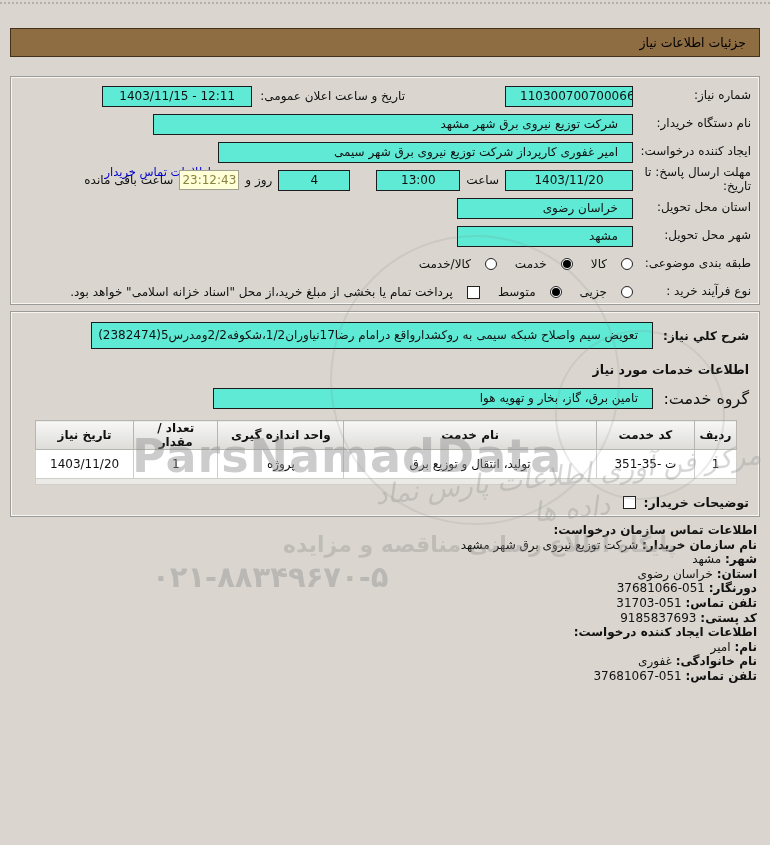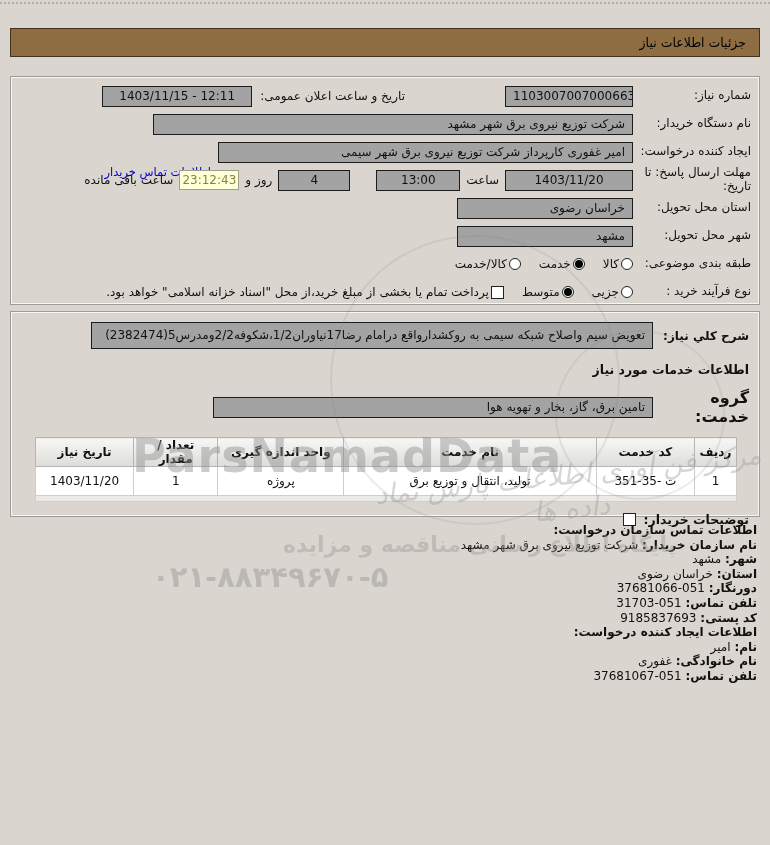--- a/index.html
+++ b/index.html
@@ -22,32 +22,32 @@
     position:absolute; right:10px; left:10px;
     border:1px solid #9b9b99;
     box-shadow: inset 1px 1px 0 #f7f6f3, inset -1px -1px 0 #f7f6f3;
     background:#dad6cf;
   }
   .gb1 { top:76px; height:229px; padding:5px 8px 0; }
   .gb2 { top:311px; height:206px; padding:0 10px; }
   .frow { display:flex; align-items:center; height:28px; font-size:12px; }
   .flabel { width:118px; flex:none; line-height:1.15; }
   .input {
-    background:#a3a3a3; border:1px solid #1c1c1c; height:21px; line-height:19px;
-    font-size:12px; padding:0 7px; overflow:hidden; white-space:nowrap;
+    background:#5eead4; border:1px solid #1c1c1c; height:21px; line-height:19px;
+    font-size:12px; padding:0 14px; overflow:hidden; white-space:nowrap;
   }
   .num { direction:ltr; unicode-bidi:isolate; text-align:center; }
   .link { color:#0000cd; font-size:11.5px; margin-right:7px; cursor:pointer; white-space:nowrap;margin-top:40px; }
   .timer {
     background:#ffffd8; color:#8a8340; border:1px solid #a0a090;
     width:60px; height:20px; line-height:18px; text-align:center; font-size:12px;
     direction:ltr; unicode-bidi:isolate;
   }
   .sep { flex:none; margin:0 6px; }
-  .opt { display:flex; align-items:center; gap:2px; margin-left:18px; }
+  .opt { display:flex; align-items:center; gap:14px; margin-left:18px; }
   .radio {
     width:12px; height:12px; border:1px solid #222; border-radius:50%;
     background:#fff; display:inline-block; position:relative; flex:none;
   }
   .radio.checked::after { content:""; position:absolute; inset:1px; background:#000; border-radius:50%; }
   .cbox { width:13px; height:13px; border:1px solid #222; background:#fff; flex:none; display:inline-block; }
   .bold { font-weight:bold; }
   .desc-row { display:flex; align-items:center; margin-top:10px; }
   .desc-row .flabel2 { width:96px; flex:none; font-weight:bold; font-size:12px; }
   .desc-input { width:562px; flex:none; height:27px; line-height:25px; }
@@ -162,21 +162,21 @@
 
   <div class="groupbox gb2">
     <div class="desc-row">
       <span class="flabel2">شرح کلي نیاز:</span>
       <div class="input desc-input">تعویض سیم واصلاح شبکه سیمی به روکشدارواقع درامام رضا17نیاوران1/2،شکوفه2/2ومدرس5(2382474)</div>
     </div>
 
     <div class="section-heading">اطلاعات خدمات مورد نیاز</div>
 
     <div class="group-row">
-      <span class="flabel2" style="width:96px; font-weight:bold">گروه خدمت:</span>
+      <span class="flabel2" style="width:96px; font-weight:normal">گروه خدمت:</span>
       <div class="input group-input">تامین برق، گاز، بخار و تهویه هوا</div>
     </div>
 
     <table class="services-table">
       <colgroup>
         <col class="col-row">
           <col class="col-code">
           <col class="col-name">
           <col class="col-unit">
           <col class="col-qty">

